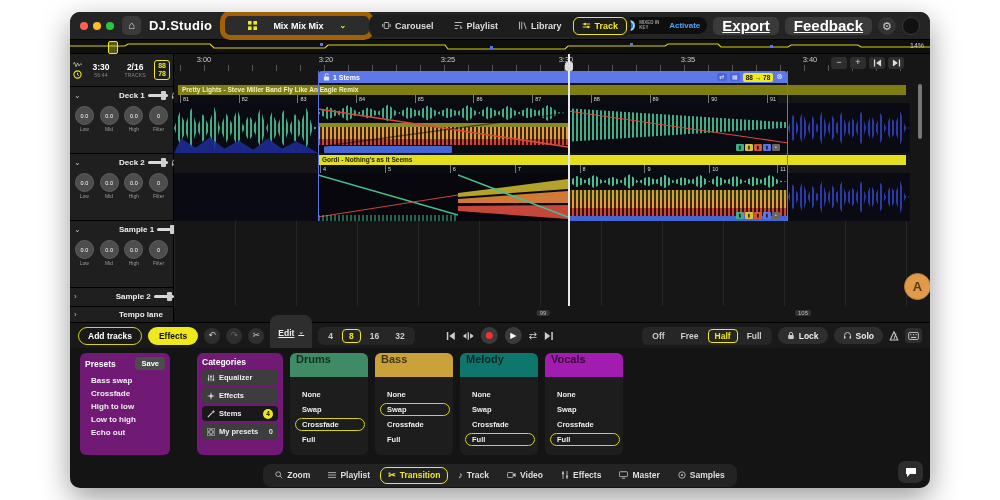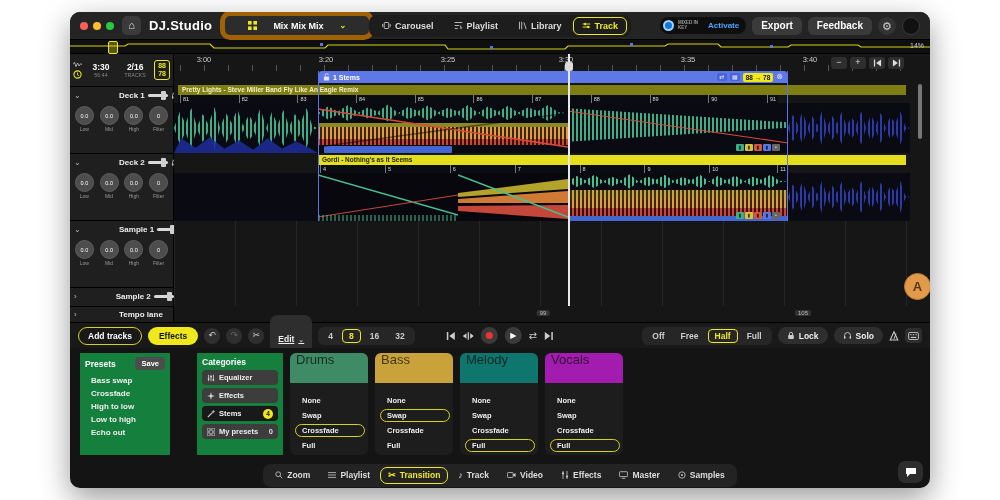--- a/index.html
+++ b/index.html
@@ -17,21 +17,21 @@
   .nav{position:absolute;left:50%;transform:translateX(-50%);display:flex;align-items:center;gap:2px;background:#1d1d1d;border-radius:8px;padding:2px 4px;}
   .nav-item{display:flex;align-items:center;gap:4px;color:#ddd;font-size:9px;font-weight:bold;padding:3px 8px;border-radius:6px;border:1px solid transparent;}
   .nav-item svg{stroke:#bbb;}
   .nav-item.sel{border-color:#efe81c;color:#efe81c;}
   .nav-item.sel svg{stroke:#efe81c;}
   .tb-right{margin-left:auto;display:flex;align-items:center;gap:6px;}
   .mik{display:flex;align-items:center;gap:4px;background:#0e0e0e;border-radius:9px;height:17px;padding:0 7px 0 3px;}
   .mik-dot{width:11px;height:11px;border-radius:50%;background:#1477d8;border:2px solid #9fd2ff;box-sizing:border-box;}
   .mik-name{color:#999;font-size:4.5px;font-weight:bold;width:26px;line-height:1.1;}
   .mik-link{color:#4da3ff;font-size:8px;font-weight:bold;}
-  .pill-btn{height:18px;line-height:18px;background:#3a3a3a;border-radius:6px;padding:0 9px;color:#fff;font-size:10px;font-weight:bold;}
+  .pill-btn{height:18px;line-height:18px;background:#3a3a3a;border-radius:6px;padding:0 9px;color:#fff;font-size:15px;font-weight:bold;text-decoration:underline;}
   .btn-gear{width:18px;height:18px;border-radius:50%;background:#333;color:#ccc;font-size:11px;line-height:18px;text-align:center;}
   .avatar-sm{width:16px;height:16px;border-radius:50%;background:#111;border:1px solid #3a3a3a;}
 
   
   .minimap{position:absolute;top:28px;left:0;right:0;height:13px;background:#0f0f0f;border-bottom:1px solid #000;}
   .mm-handle{position:absolute;left:38px;top:1px;width:8px;height:11px;border:1px solid #efe81c;background:#efe81c55;border-radius:2px;}
   .mm-zoom{position:absolute;right:6px;top:2px;color:#ccc;font-size:7px;}
 
   
   .main{position:absolute;top:42px;left:0;right:0;height:268px;display:flex;background:#161616;}
@@ -109,50 +109,50 @@
   .gutter{width:20px;position:relative;background:#161616;}
   .scrollbar{position:absolute;top:30px;left:8px;width:4px;height:55px;background:#777;border-radius:2px;}
   .assistant{position:absolute;left:-6px;bottom:22px;width:25px;height:25px;border-radius:50%;background:#e09a4a;color:#5f3813;font-weight:bold;font-size:13px;line-height:25px;text-align:center;border:1px solid #b97c35;}
 
   
   .transport{position:absolute;top:310px;left:0;right:0;height:26px;background:#191919;border-top:1px solid #000;display:flex;align-items:center;gap:6px;padding:0 8px;box-sizing:border-box;}
   .btn-outline{height:18px;line-height:16px;border:1px solid #d8d216;border-radius:10px;padding:0 9px;color:#fff;font-size:8.5px;font-weight:bold;box-sizing:border-box;}
   .btn-yellow{height:18px;line-height:18px;background:#efe81c;border-radius:10px;padding:0 11px;color:#111;font-size:8.5px;font-weight:bold;}
   .rbtn{width:16px;height:16px;border-radius:50%;background:#2f2f2f;color:#ccc;font-size:9px;line-height:15px;text-align:center;}
   .rbtn.dim{color:#666;}
-  .edit-pill{height:16px;display:flex;align-items:flex-end;gap:4px;background:#2e2e2e;border-radius:8px;padding:13px 8px;color:#eee;font-size:8.5px;font-weight:bold;text-decoration:underline;}
+  .edit-pill{height:16px;display:flex;align-items:flex-start;gap:4px;background:#2e2e2e;border-radius:8px;padding:13px 8px;color:#eee;font-size:8.5px;font-weight:bold;text-decoration:underline;}
   .seg-group{display:flex;gap:2px;background:#262626;border-radius:6px;padding:2px 3px;}
   .seg-item{color:#ccc;font-size:8.5px;font-weight:bold;padding:1px 6px;border:1px solid transparent;border-radius:4px;line-height:10px;}
   .seg-item.selected{border-color:#efe81c;color:#efe81c;}
   .center-ctl{position:absolute;left:50%;transform:translateX(-50%);display:flex;align-items:center;gap:7px;}
   .cbtn{width:17px;height:17px;border-radius:50%;background:#3a3a3a;display:flex;align-items:center;justify-content:center;}
   .ibtn{display:flex;align-items:center;justify-content:center;}
   .rec-dot{width:7px;height:7px;border-radius:50%;background:#e33;}
   .tr-right{margin-left:auto;display:flex;align-items:center;gap:6px;}
   .lockpill{height:17px;display:flex;align-items:center;gap:4px;background:#2e2e2e;border-radius:9px;padding:0 9px;color:#eee;font-size:8.5px;font-weight:bold;}
   .sq-btn{width:17px;height:15px;background:#2e2e2e;border-radius:4px;display:flex;align-items:center;justify-content:center;}
 
   
   .bottom{position:absolute;top:336px;left:0;right:0;height:114px;background:#141414;display:flex;gap:7px;padding:5px 10px;box-sizing:border-box;}
-  .panel{background:#15803d;border-radius:0;box-sizing:border-box;}
+  .panel{background:#701a75;border-radius:6px;box-sizing:border-box;}
   .presets{width:90px;height:102px;padding:4px 5px;}
   .panel-h{display:flex;align-items:center;justify-content:space-between;}
   .panel-t{color:#fff;font-size:8.5px;font-weight:bold;}
   .save-btn{background:#4c4c4c;border-radius:4px;color:#fff;font-size:7.5px;font-weight:bold;padding:2px 6px;}
   .preset-item{color:#eee;font-size:8px;font-weight:bold;height:13px;line-height:13px;padding-left:6px;}
   .presets .list{margin-top:4px;}
   .cats{width:86px;height:102px;padding:4px 5px;margin-left:20px;}
   .cat-btn{height:15px;display:flex;align-items:center;gap:4px;background:#3d3d3d;border-radius:4px;padding:0 5px;margin-top:3px;color:#eee;font-size:7.5px;font-weight:bold;}
   .cat-btn svg{flex:none;}
   .cat-btn.selected{background:#191919;}
   .badge-y{margin-left:auto;width:10px;height:10px;border-radius:50%;background:#efe81c;color:#111;font-size:6.5px;font-weight:bold;line-height:10px;text-align:center;}
   .badge-p{margin-left:auto;color:#ddd;font-size:7.5px;font-weight:bold;}
   .badge-y:empty,.badge-p:empty{display:none;}
   .stemcol{width:78px;height:102px;background:#1d1d1d;border-radius:6px;overflow:hidden;}
-  .stemcol-h{height:30px;font-size:13px;font-weight:normal;line-height:13px;padding-left:6px;color:rgba(0,0,0,.68);}
+  .stemcol-h{height:24px;font-size:11px;font-weight:bold;line-height:13px;padding-left:6px;color:rgba(0,0,0,.68);}
   .col-drums .stemcol-h{background:#3e8b65;} .col-bass .stemcol-h{background:#c9a23b;}
   .col-melody .stemcol-h{background:#0f766e;} .col-vocals .stemcol-h{background:#a21caf;}
   .opts{padding:6px 5px;}
   .opt{display:block;height:13px;margin-bottom:2px;}
   .opt span{display:inline-block;color:#eee;font-size:7.5px;font-weight:bold;line-height:11px;padding:0 6px;border:1px solid transparent;border-radius:7px;}
   .opt.selected span{border-color:#d8d216;width:56px;}
 
   
   .toolbar{position:absolute;top:450px;left:0;right:0;height:26px;display:flex;align-items:center;justify-content:center;}
   .tool-group{display:flex;align-items:center;gap:2px;background:#232323;border-radius:8px;padding:3px 4px;}

